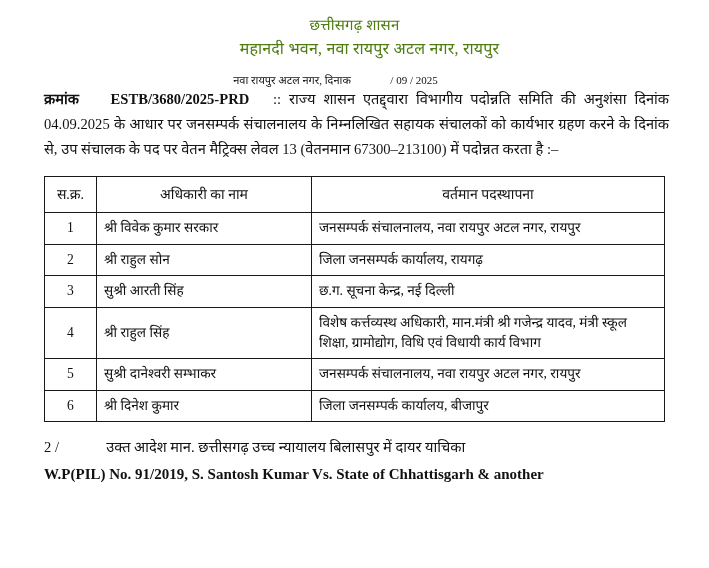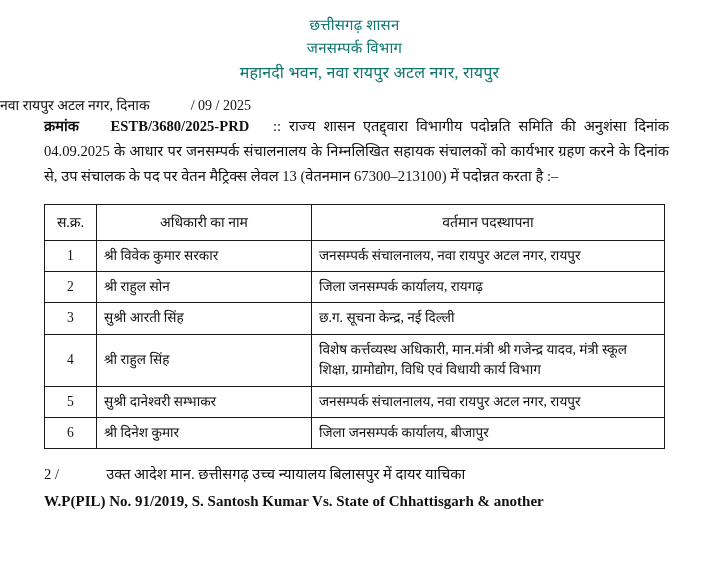--- a/index.html
+++ b/index.html
@@ -22,42 +22,42 @@
     box-sizing: border-box;
   }
   .header-block {
     text-align: center;
     margin-top: 14px;
     line-height: 1.55;
   }
   .header-line {
     font-size: 15px;
     letter-spacing: 0.2px;
-    color: #0f766e;
+    color: #4d7c0f;
   }
   .header-line.addr {
     font-size: 16px;
     margin-left: 30px;
   }
   .order-word {
     text-align: center;
     margin-top: 14px;
     font-size: 15px;
     font-weight: bold;
   }
   .order-word .dashes {
     font-weight: normal;
     font-size: 13.5px;
     vertical-align: 1px;
   }
   .place-date {
-    text-align: left;
+    text-align: center;
     margin-top: 10px;
     padding-right: 38px;
-    font-size: 14px;
+    font-size: 11px;
   }
   .place-date .gap {
     display: inline-block;
     width: 34px;
   }
   .body-para {
     padding: 0 40px 0 44px;
     font-size: 14.6px;
     line-height: 1.72;
     text-align: justify;
@@ -118,21 +118,20 @@
     margin-top: 2px;
   }
 </style>
 </head>
 <body>
 
 <div class="page">
 
   <div class="header-block">
     <div class="header-line">छत्तीसगढ़ शासन</div>
-    <div class="header-line">जनसम्पर्क विभाग</div>
     <div class="header-line addr">महानदी भवन, नवा रायपुर अटल नगर, रायपुर</div>
   </div>
 
 
   <div class="place-date">
     <span>नवा रायपुर अटल नगर, दिनाक</span>
     <span class="gap"></span>
     <span>/ 09 / 2025</span>
   </div>
 

